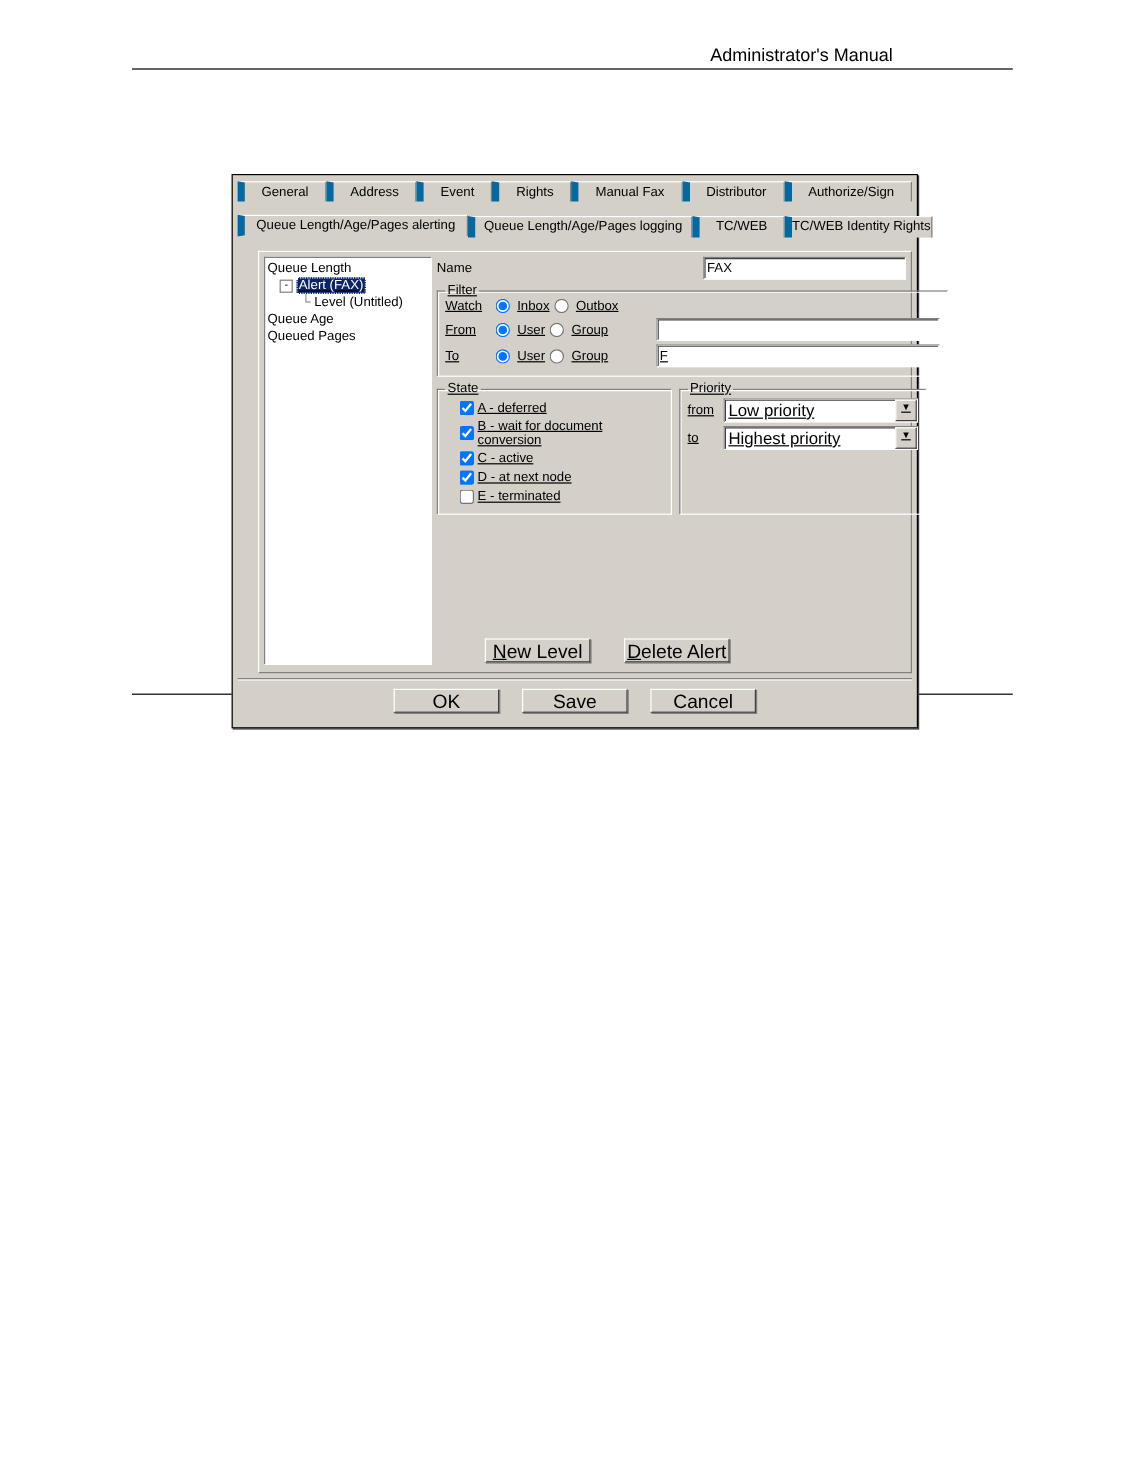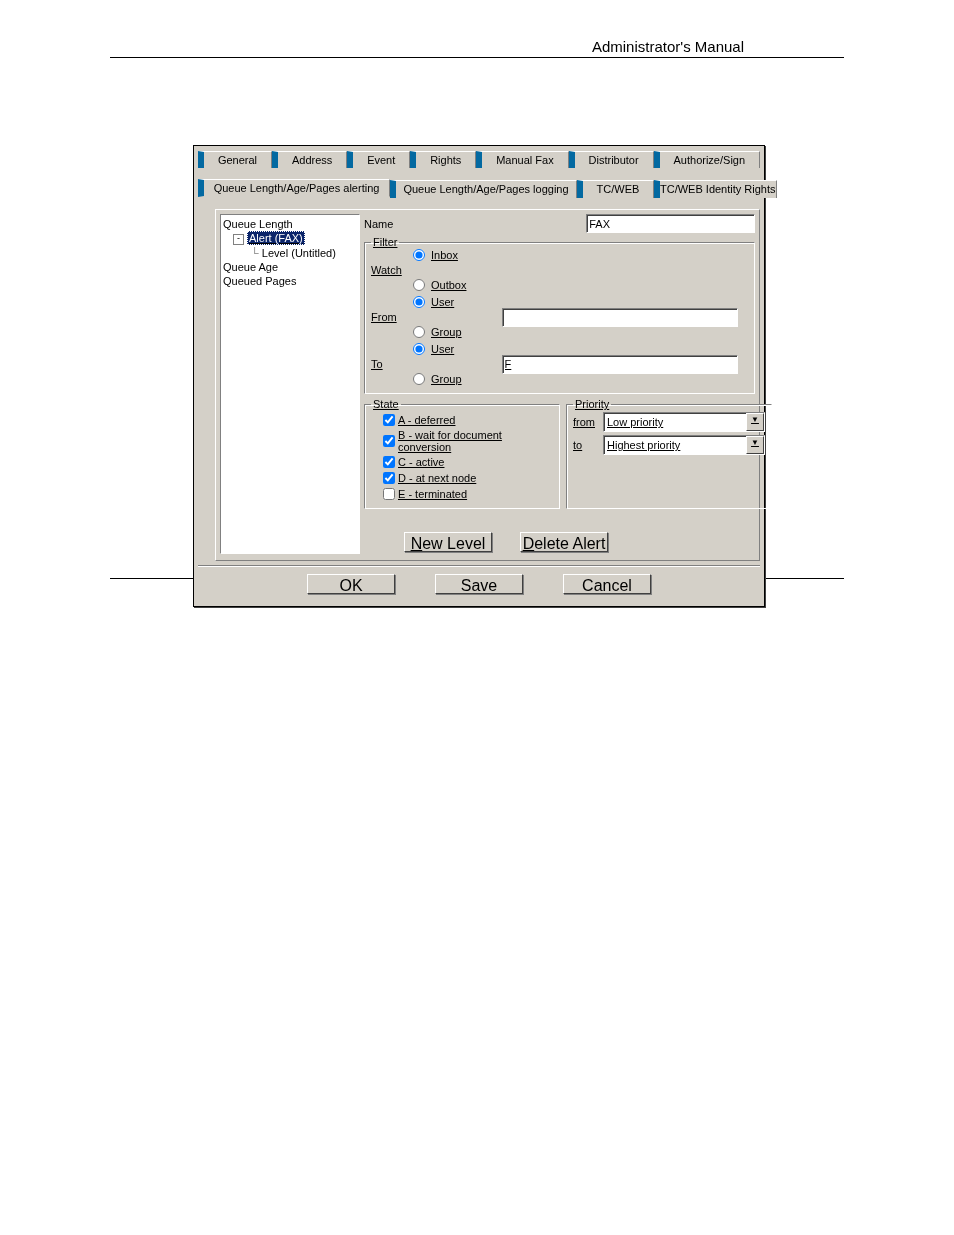--- a/index.html
+++ b/index.html
@@ -165,32 +165,32 @@
     border-left-color:#808080;
     border-right-color:#fff;
     border-bottom-color:#fff;
     box-shadow: 1px 1px 0 #fff inset;
     margin: 2px 0;
     padding: 2px 6px 6px 6px;
     text-decoration: underline;
   }
   fieldset.tight { padding: 0 6px 4px 6px; }
   legend { font-size:11px; padding: 0 2px; }
-  .radio-col { display:flex; flex-direction:column; gap:16px; margin-right:6px;}
+  .radio-col { display:flex; flex-direction:row; gap:4px; margin-right:6px;}
   .radio-row { display:flex; align-items:center; gap:3px; }
   input[type=radio],input[type=checkbox]{ margin:1px 3px 1px 0; width:12px;height:12px;}
   .chk-row{ display:flex; align-items:center; padding:1px 12px;}
   .dropdown {
     display:flex; align-items:center;
     border:1px solid #808080;
     border-right-color:#fff;border-bottom-color:#fff;
     box-shadow: inset 1px 1px 0 #404040;
     background:#fff; height:18px; width:160px;
   }
-  .dropdown span{ flex:1; padding:0 3px; font-size:11px;}
+  .dropdown span{ flex:1; padding:0 3px; font-size:14px;}
   .dd-btn{
     width:16px;height:16px;background:#d4d0c8;
     border:1px solid #fff;border-right-color:#404040;border-bottom-color:#404040;
     text-align:center;line-height:12px;font-size:8px;
   }
   .btn {
     background:#d4d0c8;
     border:1px solid #fff;
     border-right-color:#404040;border-bottom-color:#404040;
     box-shadow: 1px 1px 0 #808080;
@@ -200,21 +200,21 @@
     text-align:center;
     font-size:16px;
     font-family:inherit;
   }
   .button-row{
     border-top:1px solid #808080;
     box-shadow: inset 0 1px 0 #fff;
     padding:8px 0;
     display:flex;
     justify-content:center;
-    gap:40px;
+    gap:19px;
     margin: 0 4px 4px 4px;
   }
   .mid-btn-row{
     position:absolute; bottom:4px; left:40px;
     display:flex; gap:28px;
   }
   u{text-decoration:underline;}
 </style>
 </head>
 <body>

